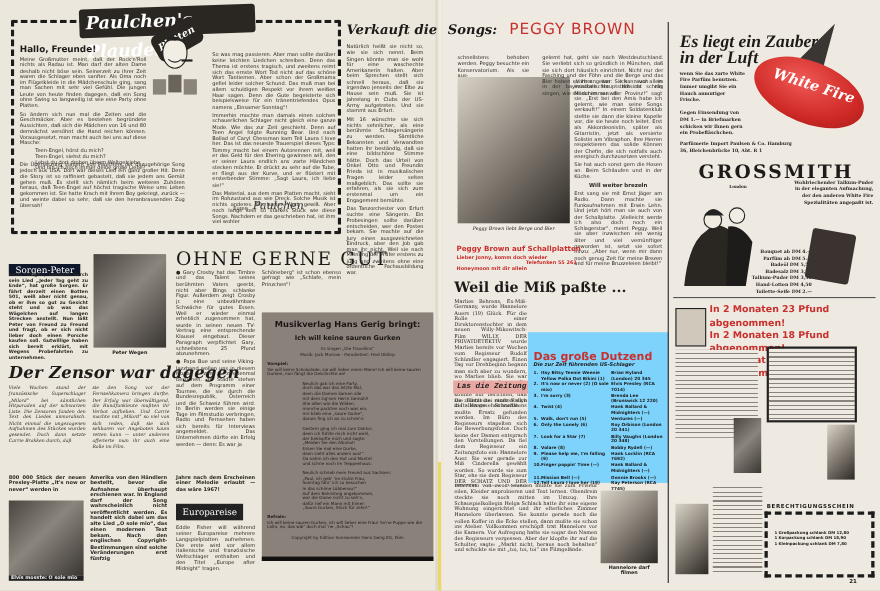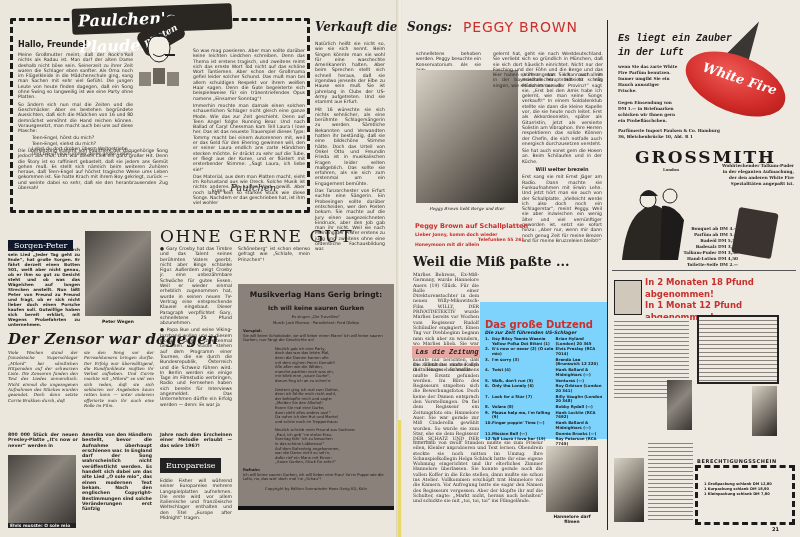--- a/index.html
+++ b/index.html
@@ -50,21 +50,21 @@
 .red-small{font-size:4.5px;color:#c8302e;font-weight:bold;line-height:5.3px}
 .h-weil{position:absolute;left:413px;top:254px;font-family:"DejaVu Serif",serif;font-weight:bold;font-size:13px}
 .zeitung{position:absolute;left:412px;top:346px;width:70px;height:12px;background:#e9a7a2;font-family:Liberation Mono, monospace;font-style:italic;font-weight:bold;font-size:7px;text-align:center;line-height:12px;color:#222}
 .dutz{position:absolute;left:480px;top:302px;width:128px;height:137px;background:#7dd3fc;padding:17px 5px}
 .dutz .t{font-weight:bold;font-size:10px;color:#c8302e}
 .dutz .s{font-style:italic;font-weight:bold;font-size:4.6px;margin-bottom:2px}
 .dutz table{border-collapse:collapse;width:100%}
 .dutz td{font-size:3.9px;font-weight:bold;vertical-align:top;line-height:4.6px;padding-bottom:1.2px}
 
 
-.ad-h{position:absolute;left:618px;top:32px;font-family:Liberation Mono, monospace;font-style:italic;font-weight:bold;font-size:10px;line-height:14px}
+.ad-h{position:absolute;left:618px;top:32px;font-family:Liberation Serif, serif;font-style:italic;font-weight:bold;font-size:16px;line-height:14px}
 .bottle{position:absolute;left:683px;top:56px;width:105px;height:56px;border-radius:50%;background:radial-gradient(ellipse at 40% 35%,#f05a55,#cf2a27 60%,#9c1614);transform:rotate(22deg)}
 .bottle .lbl{position:absolute;left:16px;top:14px;font-family:"DejaVu Serif",serif;font-style:italic;font-weight:bold;color:#fff;font-size:13px;transform:rotate(-4deg)}
 .cap-cone{position:absolute;left:732px;top:18px;width:0;height:0;border-left:14px solid transparent;border-right:14px solid transparent;border-bottom:52px solid #3a3634;transform:rotate(30deg)}
 .gross{position:absolute;left:635px;top:147px;font-family:"DejaVu Serif",serif;font-weight:bold;font-size:17px;letter-spacing:2px}
 .adtxt{font-family:"DejaVu Serif",serif;font-weight:bold;font-size:4.2px;line-height:6px;color:#2b2725}
 .tin{position:absolute;left:735px;top:210px;width:40px;height:46px;background:#3b3330;border-radius:3px;transform:rotate(10deg)}
 
 
 .pf-h{position:absolute;left:645px;top:277px;font-weight:bold;font-size:8.5px;line-height:11.5px;color:#c8302e}
 .berech{position:absolute;left:695px;top:455px;width:100px;height:66px;border:3px dashed #1b1b1b;padding:2px}
@@ -318,20 +318,21 @@
   <div><span>Badesalz</span> <span>DM 3,50</span></div>
   <div><span>Talkum-Puder</span> <span>DM 3,50</span></div>
   <div><span>Hand-Lotion</span> <span>DM 4,50</span></div>
   <div><span>Toilette-Seife</span> <span>DM 2.—</span></div>
 </div>
 <div class="tin"></div>
 <div class="abs" style="left:612px;top:270px;width:184px;height:1px;background:#555"></div>
 
 <div class="photo" style="left:614px;top:280px;width:28px;height:35px;background:#cfc8bb;border:1px solid #222"></div>
 <div class="pf-h">
+  <div>In 2 Monaten 23 Pfund abgenommen!</div>
   <div>In 2 Monaten 18 Pfund abgenommen!</div>
   <div>In 1 Monat 12 Pfund abgenommen!</div>
 </div>
 <div class="abs" style="left:614px;top:318px;width:75px;height:80px;background:repeating-linear-gradient(#efeae1 0 3px,#8a847c 3px 4px)"></div>
 <div class="abs" style="left:697px;top:315px;width:82px;height:69px;border:2px solid #222;background:repeating-linear-gradient(#efeae1 0 3px,#8a847c 3px 4px);padding:2px"></div>
 <div class="photo" style="left:667px;top:380px;width:25px;height:50px"></div>
 <div class="photo light" style="left:752px;top:386px;width:25px;height:50px"></div>
 <div class="photo light" style="left:614px;top:458px;width:30px;height:64px"></div>
 <div class="abs" style="left:648px;top:440px;width:45px;height:80px;background:repeating-linear-gradient(#efeae1 0 3px,#8a847c 3px 4px)"></div>
 <div class="abs" style="left:697px;top:458px;font-weight:bold;font-size:5px;letter-spacing:.6px">BERECHTIGUNGSSCHEIN</div>

